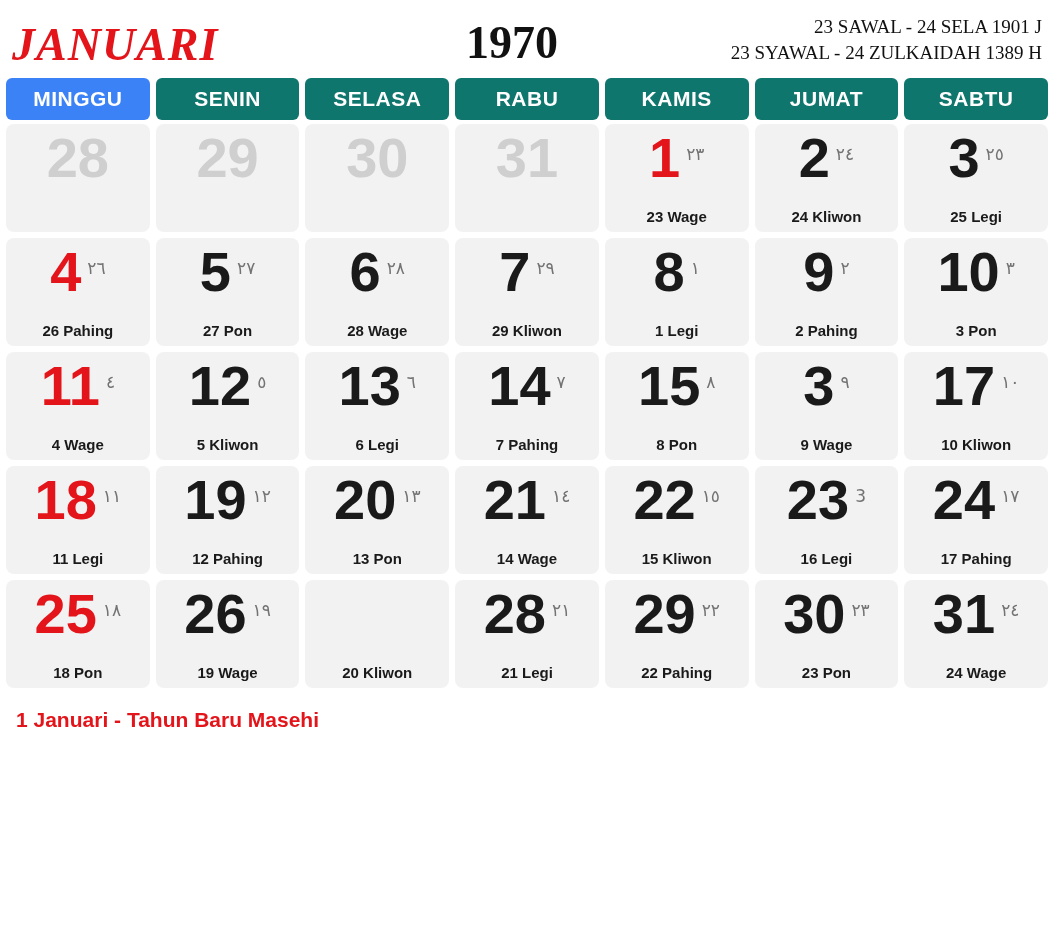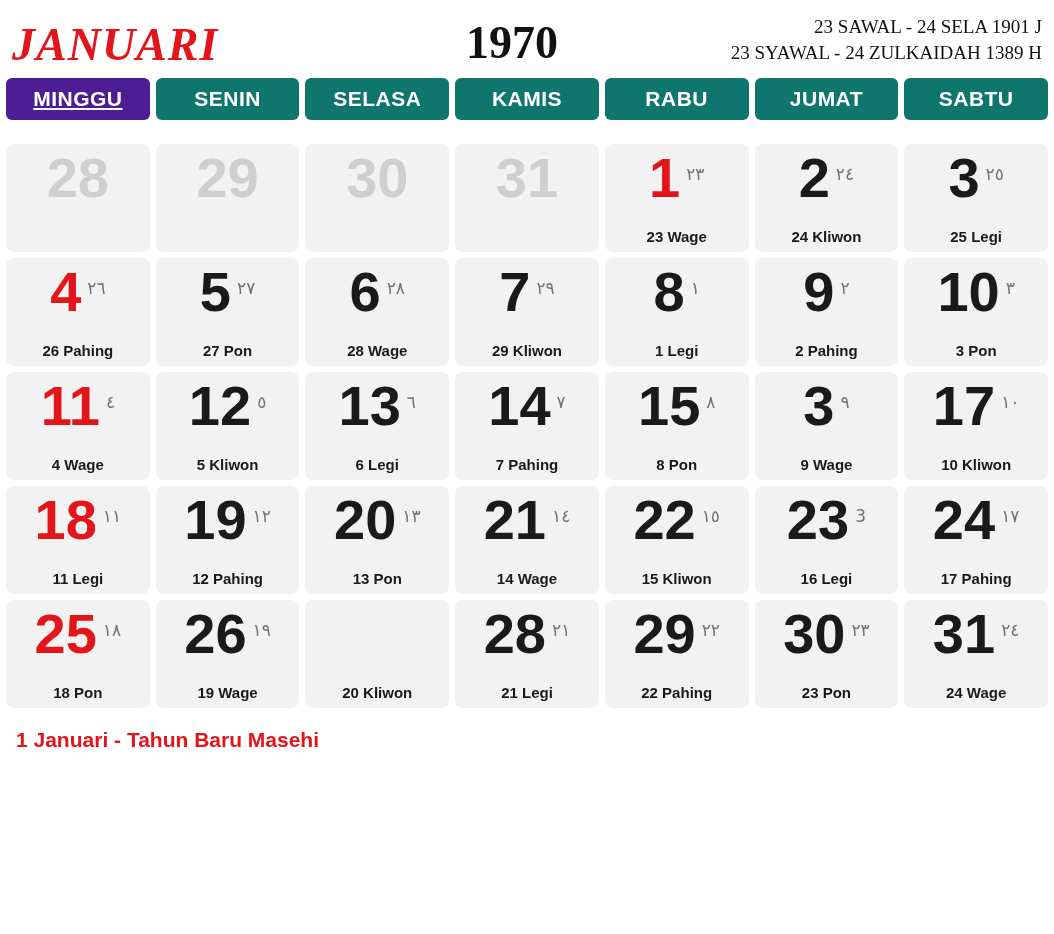--- a/index.html
+++ b/index.html
@@ -68,26 +68,26 @@
     height: 42px;
     border-radius: 6px;
     display: flex;
     align-items: center;
     justify-content: center;
     color: #ffffff;
     font-weight: bold;
     font-size: 21px;
     letter-spacing: 0.5px;
   }
-  .dayhead.sunday { background: #4c1d95; text-decoration: underline; }
+  .dayhead.sunday { background: #3b82f6; }
   .dayhead.normal { background: #0f766e; }
 
   
   .cells {
-    margin-top: 24px;
+    margin-top: 4px;
   }
   .cell {
     position: relative;
     height: 108px;
     border-radius: 8px;
     background: #f2f2f2;
     overflow: hidden;
   }
   .cell.blank { background: #f2f2f2; }
   .num-row {
@@ -147,22 +147,22 @@
     <div class="hijri">
       <div>23 SAWAL - 24 SELA 1901 J</div>
       <div>23 SYAWAL - 24 ZULKAIDAH 1389 H</div>
     </div>
   </div>
 
   <div class="grid" id="dayheads">
       <div class="dayhead sunday">MINGGU</div>
       <div class="dayhead normal">SENIN</div>
       <div class="dayhead normal">SELASA</div>
+      <div class="dayhead normal">RABU</div>
       <div class="dayhead normal">KAMIS</div>
-      <div class="dayhead normal">RABU</div>
       <div class="dayhead normal">JUMAT</div>
       <div class="dayhead normal">SABTU</div>
     </div>
 
   <div class="grid cells" id="daycells">
       <div class="cell blank">
         <div class="num-row">
           <span class="gnum grey">28</span>
         </div>
       </div>

